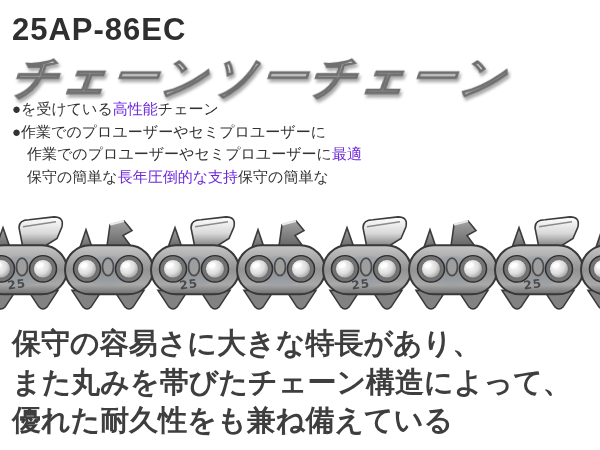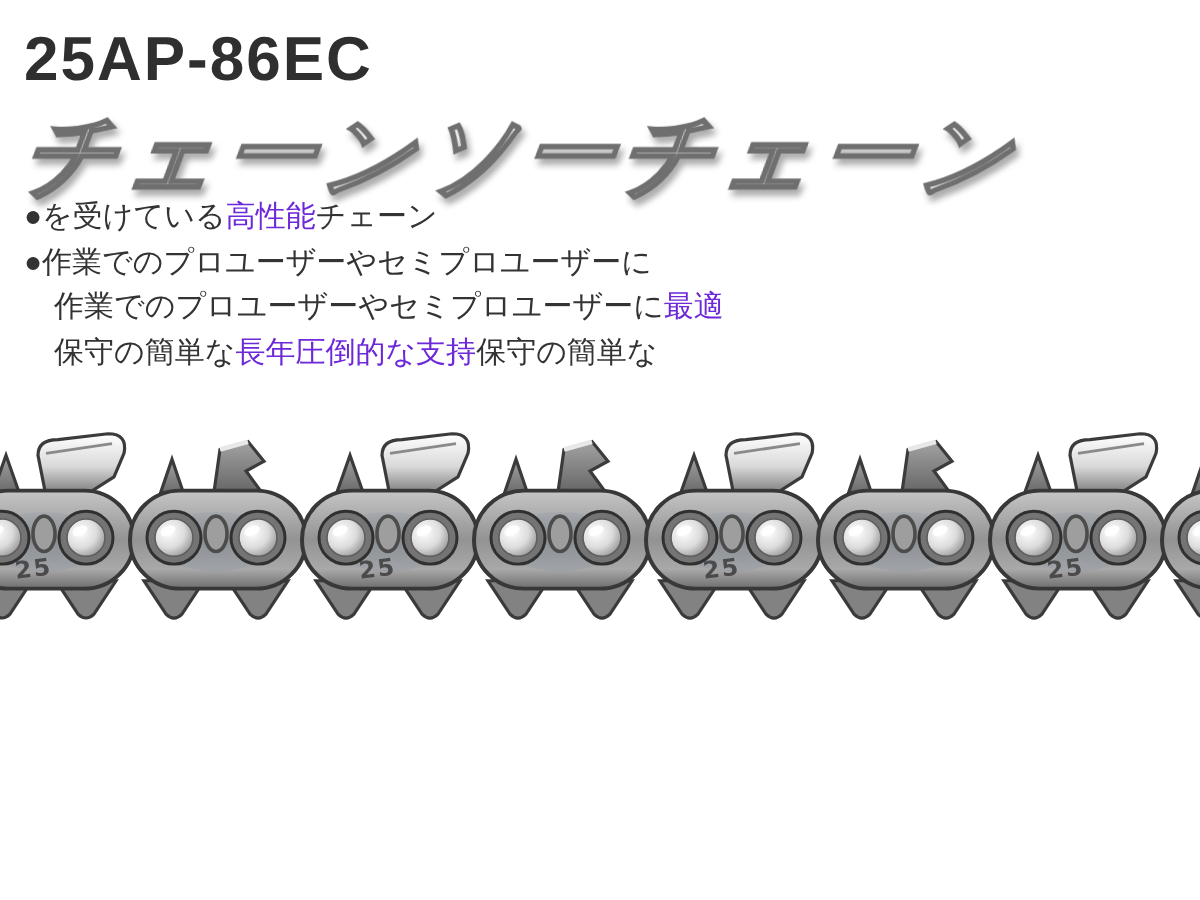--- a/index.html
+++ b/index.html
@@ -195,14 +195,19 @@
         <ellipse cx="624" cy="56" rx="5.5" ry="9" fill="#9e9e9e" stroke="#4c4c4c" stroke-width="1.8"></ellipse>
         <circle cx="603" cy="58" r="13.5" fill="#747474" stroke="#303030" stroke-width="1.5"></circle>
         <circle cx="603" cy="58" r="9.5" fill="url(#grivet)" stroke="#5f5f5f" stroke-width="0.8"></circle>
         <ellipse cx="600" cy="54.5" rx="4" ry="2.4" fill="#ffffff" opacity="0.85" transform="rotate(-25 600 54.5)"></ellipse>
         <circle cx="645" cy="58" r="13.5" fill="#747474" stroke="#303030" stroke-width="1.5"></circle>
         <circle cx="645" cy="58" r="9.5" fill="url(#grivet)" stroke="#5f5f5f" stroke-width="0.8"></circle>
         <ellipse cx="642" cy="54.5" rx="4" ry="2.4" fill="#ffffff" opacity="0.85" transform="rotate(-25 642 54.5)"></ellipse>
       </svg>
     </div>
 
+  <div class="desc">
+    <div>保守の容易さに大きな特長があり、</div>
+    <div>また丸みを帯びたチェーン構造によって、</div>
+    <div>優れた耐久性をも兼ね備えている</div>
+  </div>
 
 </div>
 
 </body></html>

